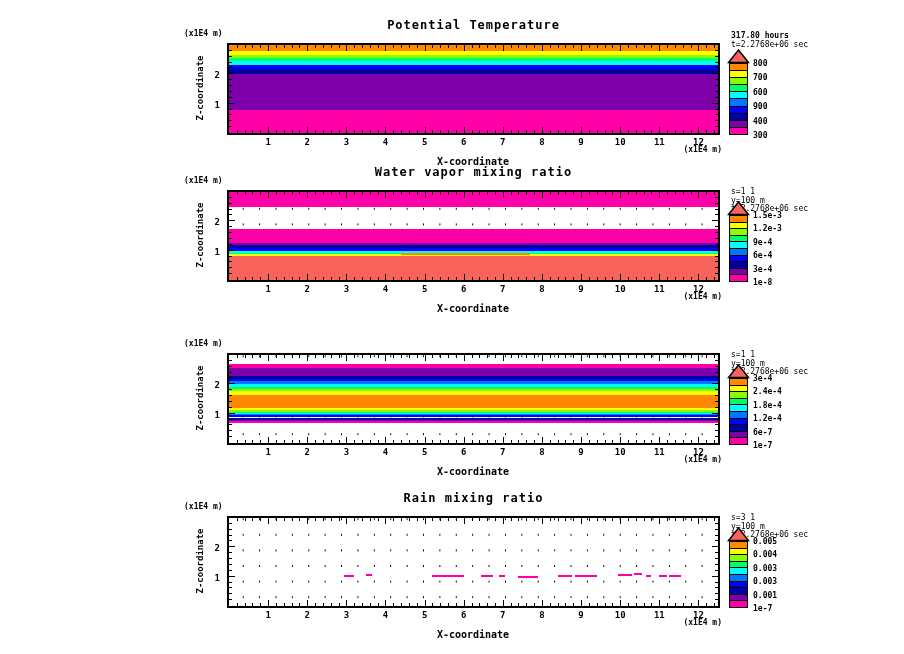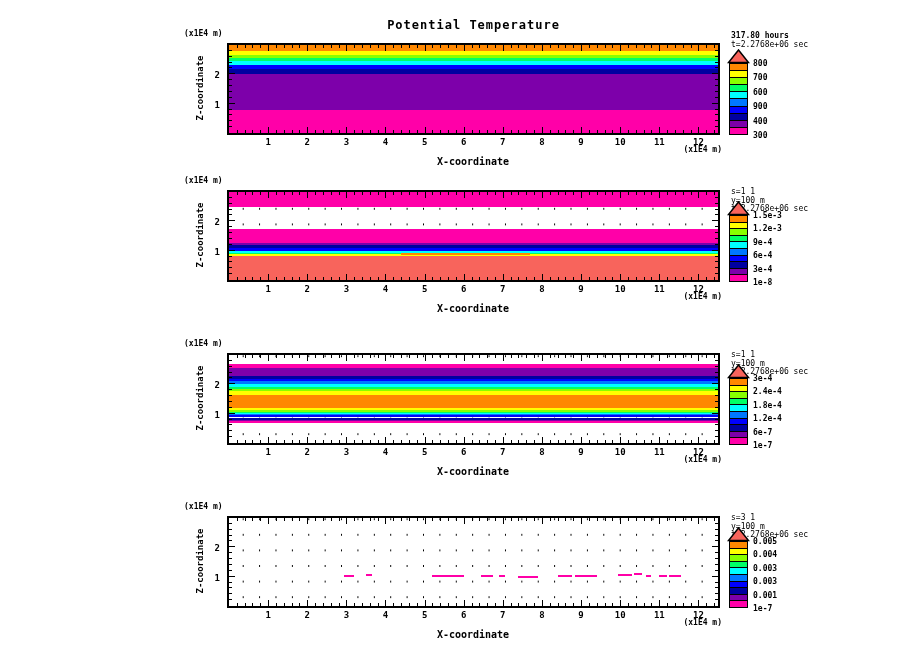--- a/index.html
+++ b/index.html
@@ -245,20 +245,21 @@
       </svg>
       <div class="cb-label" style="top: 115px;">300</div>
       <div class="cb-label" style="top: 100.6px;">400</div>
       <div class="cb-label" style="top: 86.2px;">900</div>
       <div class="cb-label" style="top: 71.8px;">600</div>
       <div class="cb-label" style="top: 57.4px;">700</div>
       <div class="cb-label" style="top: 43px;">800</div>
     </div>
 
   <div class="panel" data-panel="1" style="top:163px">
+    <div class="title">Water vapor mixing ratio</div>
     <div class="y-unit">(x1E4 m)</div>
     <div class="y-axis-label">Z-coordinate</div>
     <div class="plot">
         <div class="band" style="background: rgb(248, 100, 92); bottom: 0%; height: 27.3333%;"></div>
         <div class="band" style="background: rgb(255, 255, 0); bottom: 27.3333%; height: 2%;"></div>
         <div class="band" style="background: rgb(0, 255, 102); bottom: 29.3333%; height: 1.66667%;"></div>
         <div class="band" style="background: rgb(0, 255, 255); bottom: 31%; height: 1.66667%;"></div>
         <div class="band" style="background: rgb(0, 0, 255); bottom: 32.6667%; height: 4%;"></div>
         <div class="band" style="background: rgb(0, 0, 160); bottom: 36.6667%; height: 2.66667%;"></div>
         <div class="band" style="background: rgb(125, 0, 170); bottom: 39.3333%; height: 3%;"></div>
@@ -676,20 +677,21 @@
       </svg>
       <div class="cb-label" style="top: 115px;">1e-7</div>
       <div class="cb-label" style="top: 101.6px;">6e-7</div>
       <div class="cb-label" style="top: 88.2px;">1.2e-4</div>
       <div class="cb-label" style="top: 74.8px;">1.8e-4</div>
       <div class="cb-label" style="top: 61.4px;">2.4e-4</div>
       <div class="cb-label" style="top: 48px;">3e-4</div>
     </div>
 
   <div class="panel" data-panel="3" style="top:489px">
+    <div class="title">Rain mixing ratio</div>
     <div class="y-unit">(x1E4 m)</div>
     <div class="y-axis-label">Z-coordinate</div>
     <div class="plot">
         <div class="overlay" style="background: rgb(255, 0, 168); left: 23.6%; width: 2%; bottom: 33.3333%; height: 2.05333px;"></div>
         <div class="overlay" style="background: rgb(255, 0, 168); left: 28%; width: 1.2%; bottom: 34%; height: 2.05333px;"></div>
         <div class="overlay" style="background: rgb(255, 0, 168); left: 41.6%; width: 6.4%; bottom: 32.6667%; height: 2.05333px;"></div>
         <div class="overlay" style="background: rgb(255, 0, 168); left: 51.6%; width: 2.4%; bottom: 33.3333%; height: 2.05333px;"></div>
         <div class="overlay" style="background: rgb(255, 0, 168); left: 55.2%; width: 1.2%; bottom: 33.3333%; height: 2.05333px;"></div>
         <div class="overlay" style="background: rgb(255, 0, 168); left: 59.2%; width: 4%; bottom: 31.6667%; height: 2.05333px;"></div>
         <div class="overlay" style="background: rgb(255, 0, 168); left: 67.2%; width: 3.04%; bottom: 32.6667%; height: 2.05333px;"></div>

